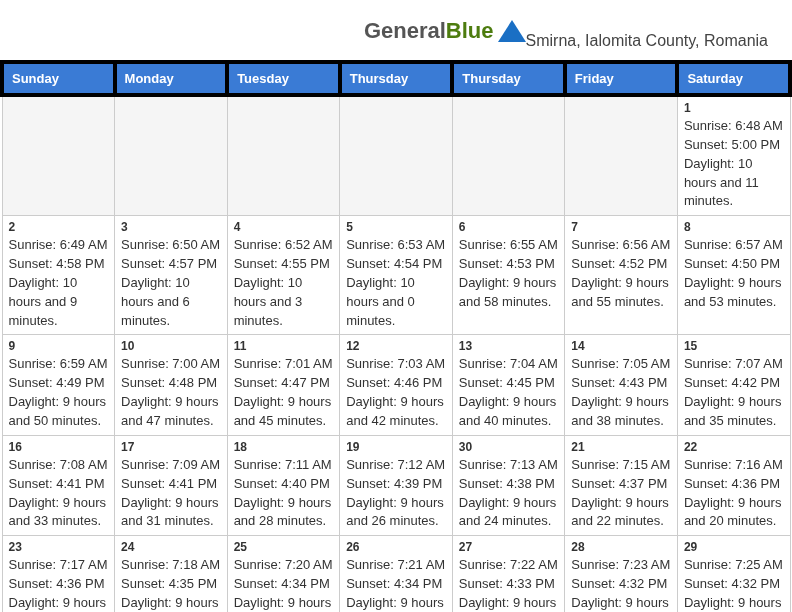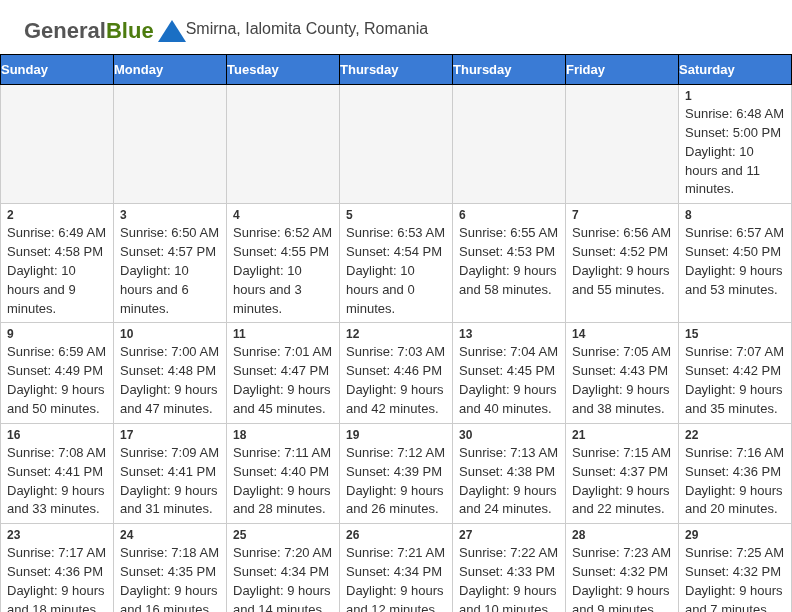--- a/index.html
+++ b/index.html
@@ -13,21 +13,21 @@
     }
     .page {
       background: #fff;
       width: 792px;
       min-height: 612px;
       display: flex;
       flex-direction: column;
     }
     .header {
       display: flex;
-      justify-content: flex-start;
+      justify-content: flex-end;
       align-items: flex-start;
       padding: 18px 24px 10px 24px;
     }
     .logo {
       display: flex;
       flex-direction: column;
       align-items: flex-start;
     }
     .logo-text {
       display: flex;
@@ -43,36 +43,36 @@
     }
     .main-title {
       font-size: 36px;
       font-weight: bold;
       color: #222;
       line-height: 1.1;
     }
     .subtitle {
       font-size: 16px;
       color: #444;
-      margin-top: 2px;
+      margin-top: 14px;
     }
     .calendar-table {
       width: 100%;
       border-collapse: collapse;
       flex: 1;
       table-layout: fixed;
     }
     .calendar-table thead tr th {
       background: #3a7bd5;
       color: #fff;
       font-size: 13px;
       font-weight: bold;
       text-align: left;
-      padding: 7px 0;
-      border: 1px solid #000000;
+      padding: 7px 8px;
+      border: 4px solid #000000;
     }
     .calendar-table tbody tr td {
       border: 1px solid #ccc;
       vertical-align: top;
       padding: 4px 6px;
       font-size: 10.5px;
       color: #333;
       height: 80px;
       width: calc(100% / 7);
       background: #fff;

